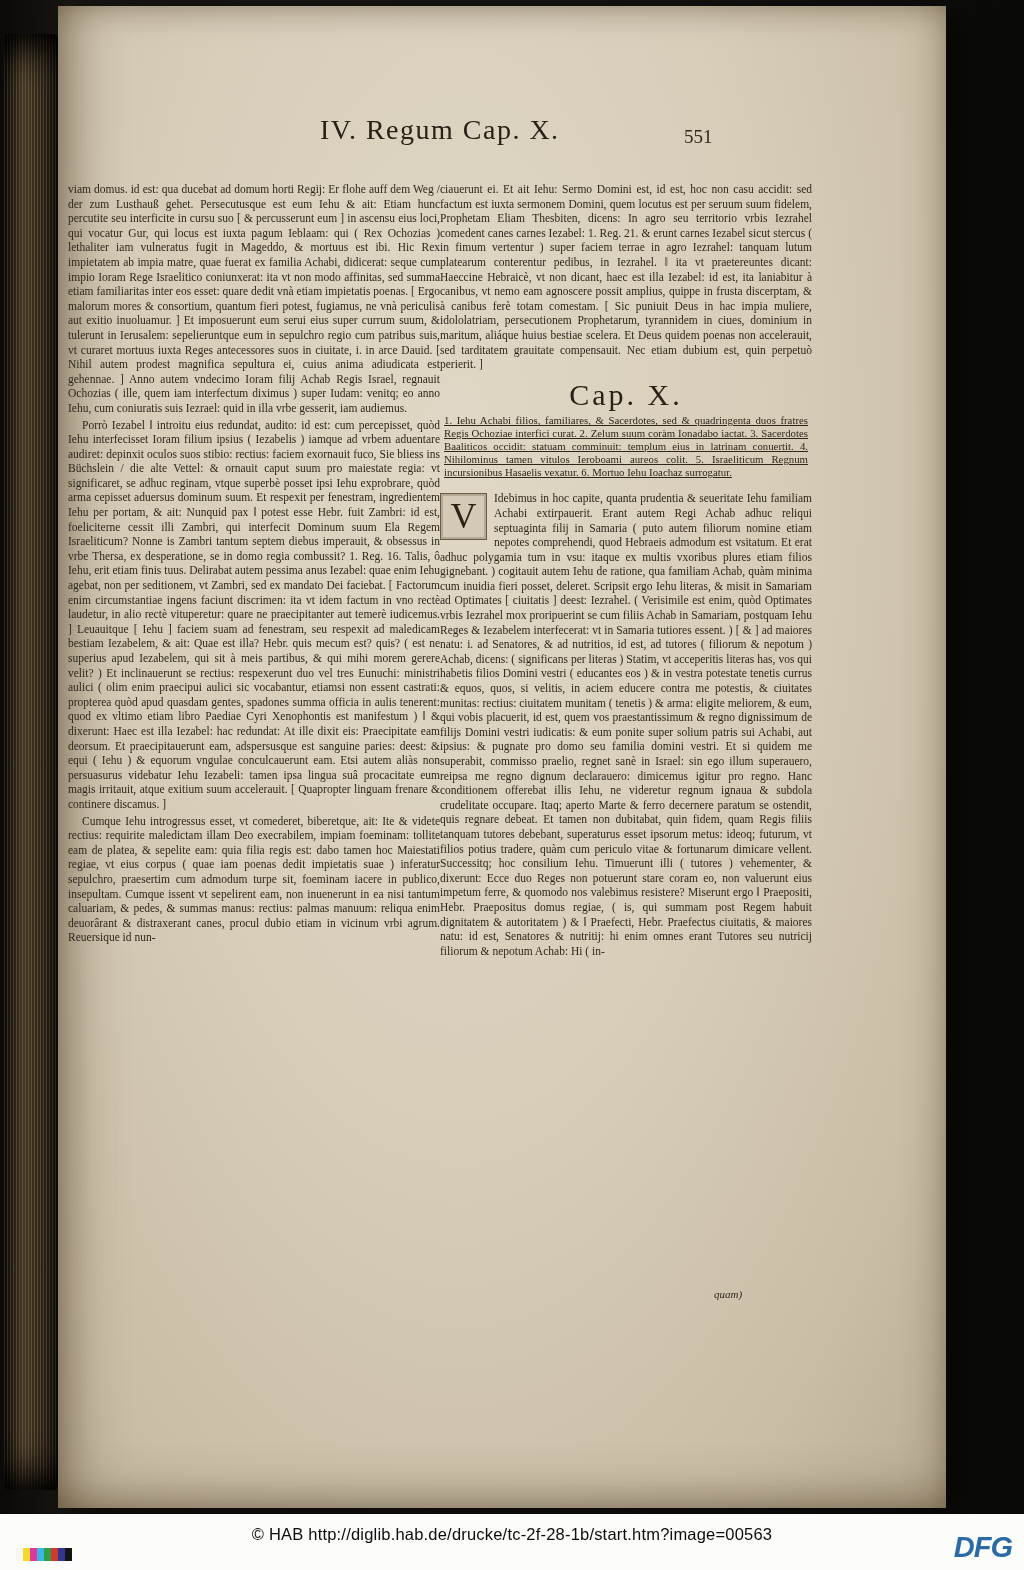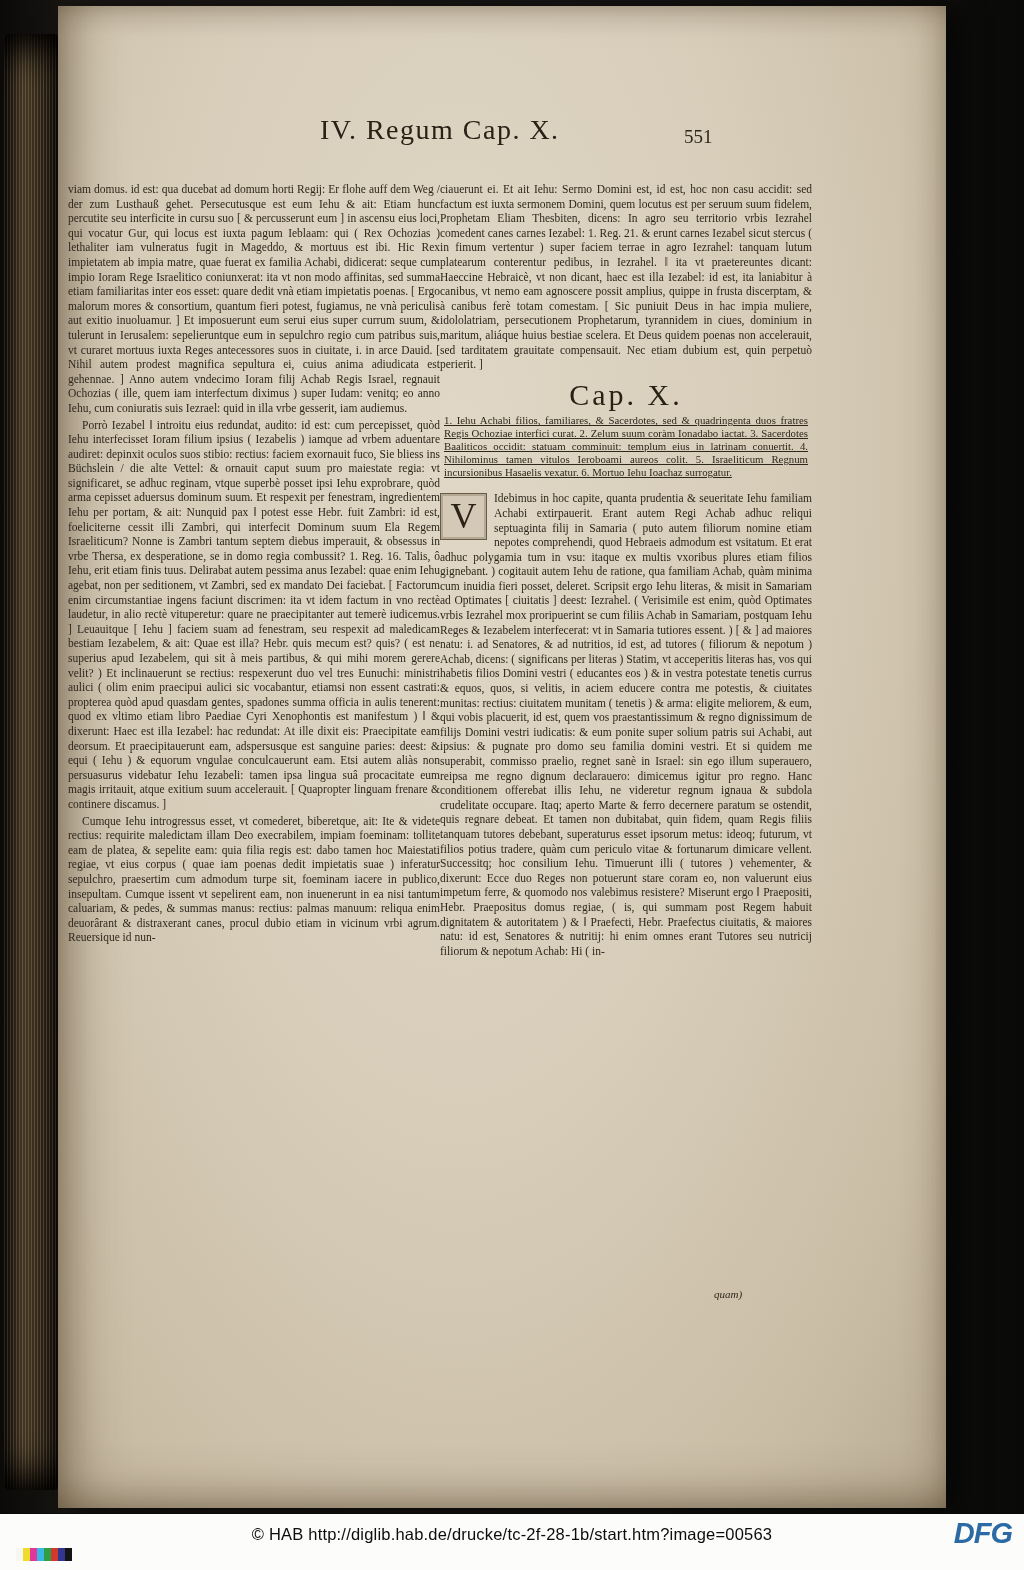--- a/index.html
+++ b/index.html
@@ -67,21 +67,21 @@
   }
   .copyright {
     position:absolute; left:0; top:0; width:100%; height:40px;
     display:flex; align-items:center; justify-content:center;
     font-family:"Liberation Sans", sans-serif; font-size:16.5px; color:#0d0d0d;
     letter-spacing:.2px;
   }
   .swatches { position:absolute; left:16px; bottom:9px; display:flex; gap:0; }
   .swatch { width:7px; height:13px; display:inline-block; }
   .dfg {
-    position:absolute; right:12px; top:3px;
+    position:absolute; right:12px; top:17px;
     font-family:"Liberation Sans", sans-serif; font-weight:bold; font-style:italic;
     font-size:29px; color:#2b6aa5; letter-spacing:-1px;
   }
 </style>
 </head>
 <body>
 
 <div class="screen">
 
   <div class="book-edge"></div>

